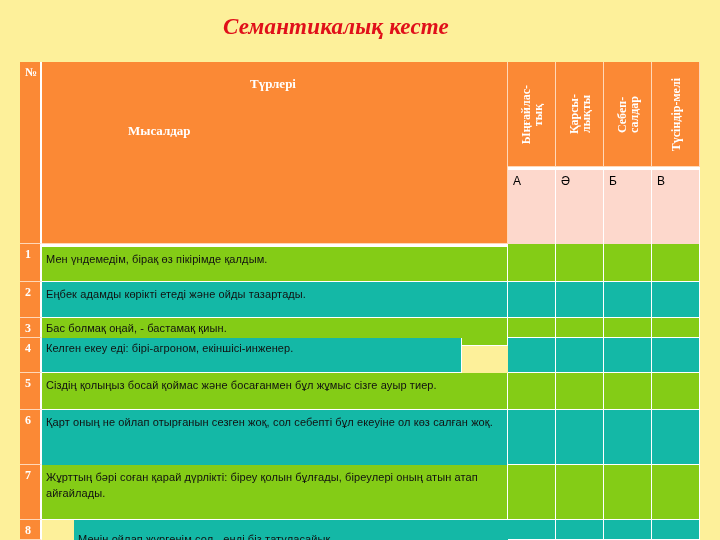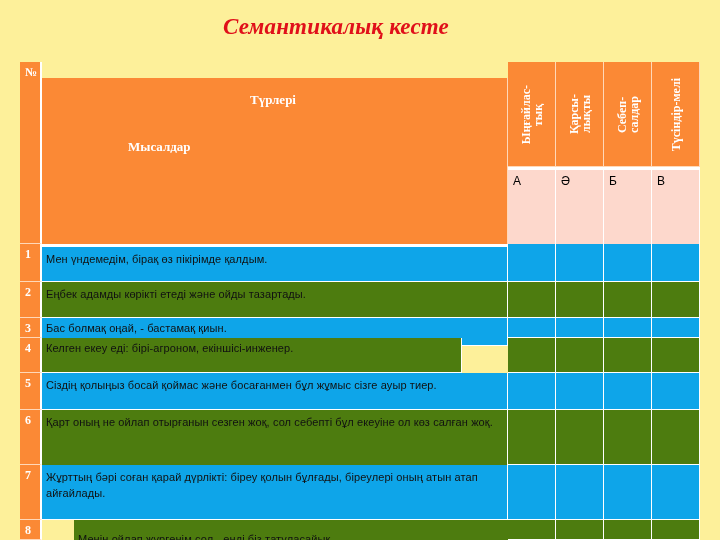--- a/index.html
+++ b/index.html
@@ -22,34 +22,34 @@
   .vert {
     position:absolute; left:0; top:0; width:48px; height:105px;
     display:flex; align-items:center; justify-content:center;
   }
   .vert span {
     writing-mode:vertical-rl; transform:rotate(180deg);
     color:#fff; font-family:"Liberation Serif", serif; font-weight:bold; font-size:12px;
     line-height:12px; text-align:center; white-space:pre;
   }
   .letter { font-size:12px; color:#000; padding:4px 0 0 5px; background:#fdd8cc; border-right:1px solid #fff; border-top:3px solid #fff; }
-  .row-odd { background:#0ea5e9; }
-  .row-even { background:#4d7c0f; }
+  .row-odd { background:#84cc16; }
+  .row-even { background:#14b8a6; }
   .rc { border-right:1px solid #fff; border-bottom:1px solid #fff; }
   .ex { font-size:11px; color:#111; padding:4px 6px 0 4px; line-height:16px; letter-spacing:0.1px; }
 </style>
 </head>
 <body>
 
 <div class="title">Семантикалық кесте</div>
 
 <div class="tbl">
 
   <div class="cell num" style="left:0;top:0;width:22px;height:182px;">№</div>
-  <div class="cell hdr" style="left:22px;top:16px;width:466px;height:182px;">
+  <div class="cell hdr" style="left:22px;top:0;width:466px;height:182px;">
     <span class="hdr-text" style="left:208px;top:14px;">Түрлері</span>
     <span class="hdr-text" style="left:86px;top:61px;">Мысалдар</span>
   </div>
 
   <div class="cell hdr" style="left:488px;top:0;width:48px;height:105px;">
     <div class="vert">
         <span>Ыңғайлас-
 тық</span>
       </div>
   </div>

